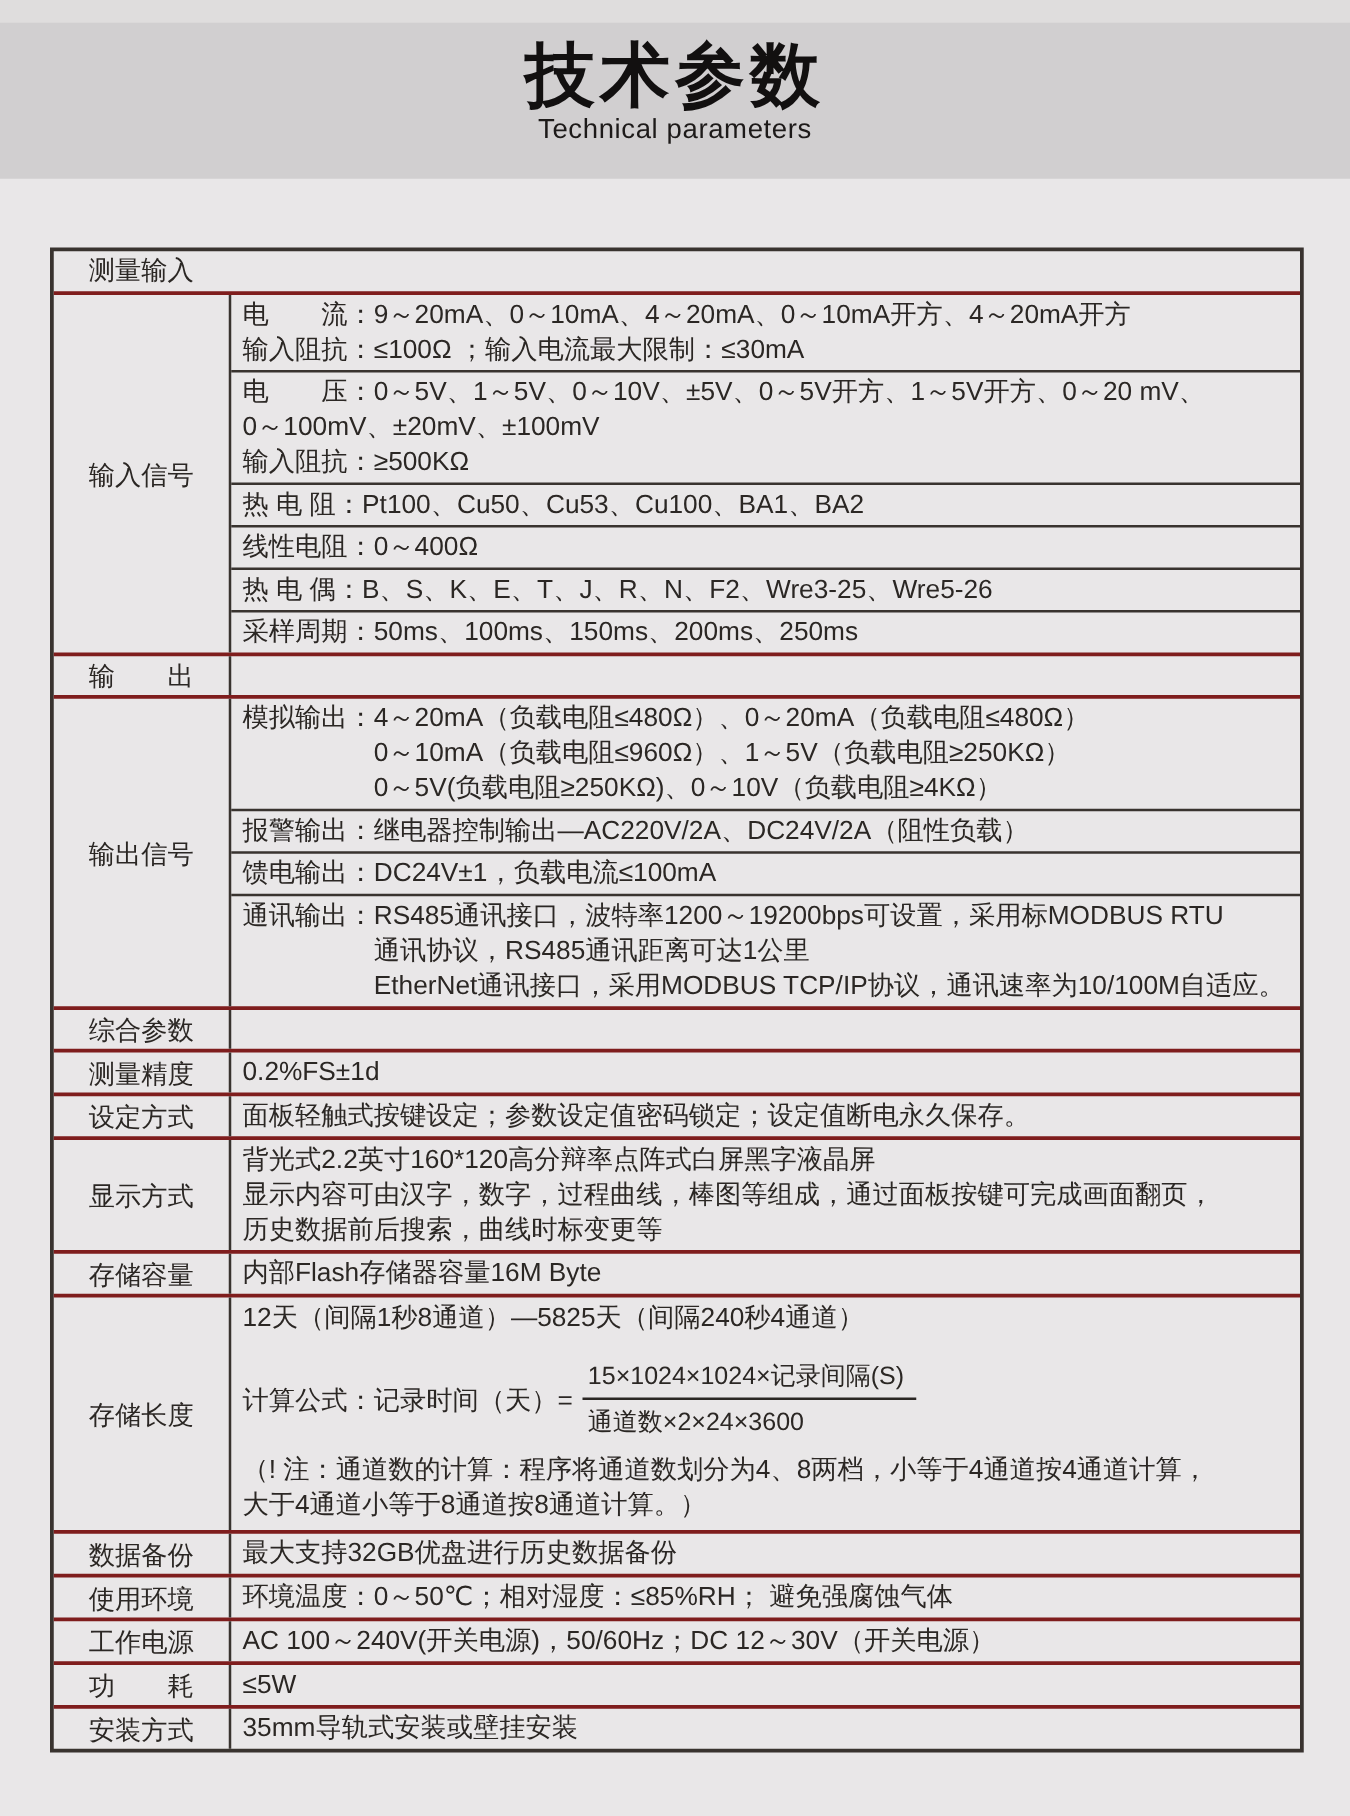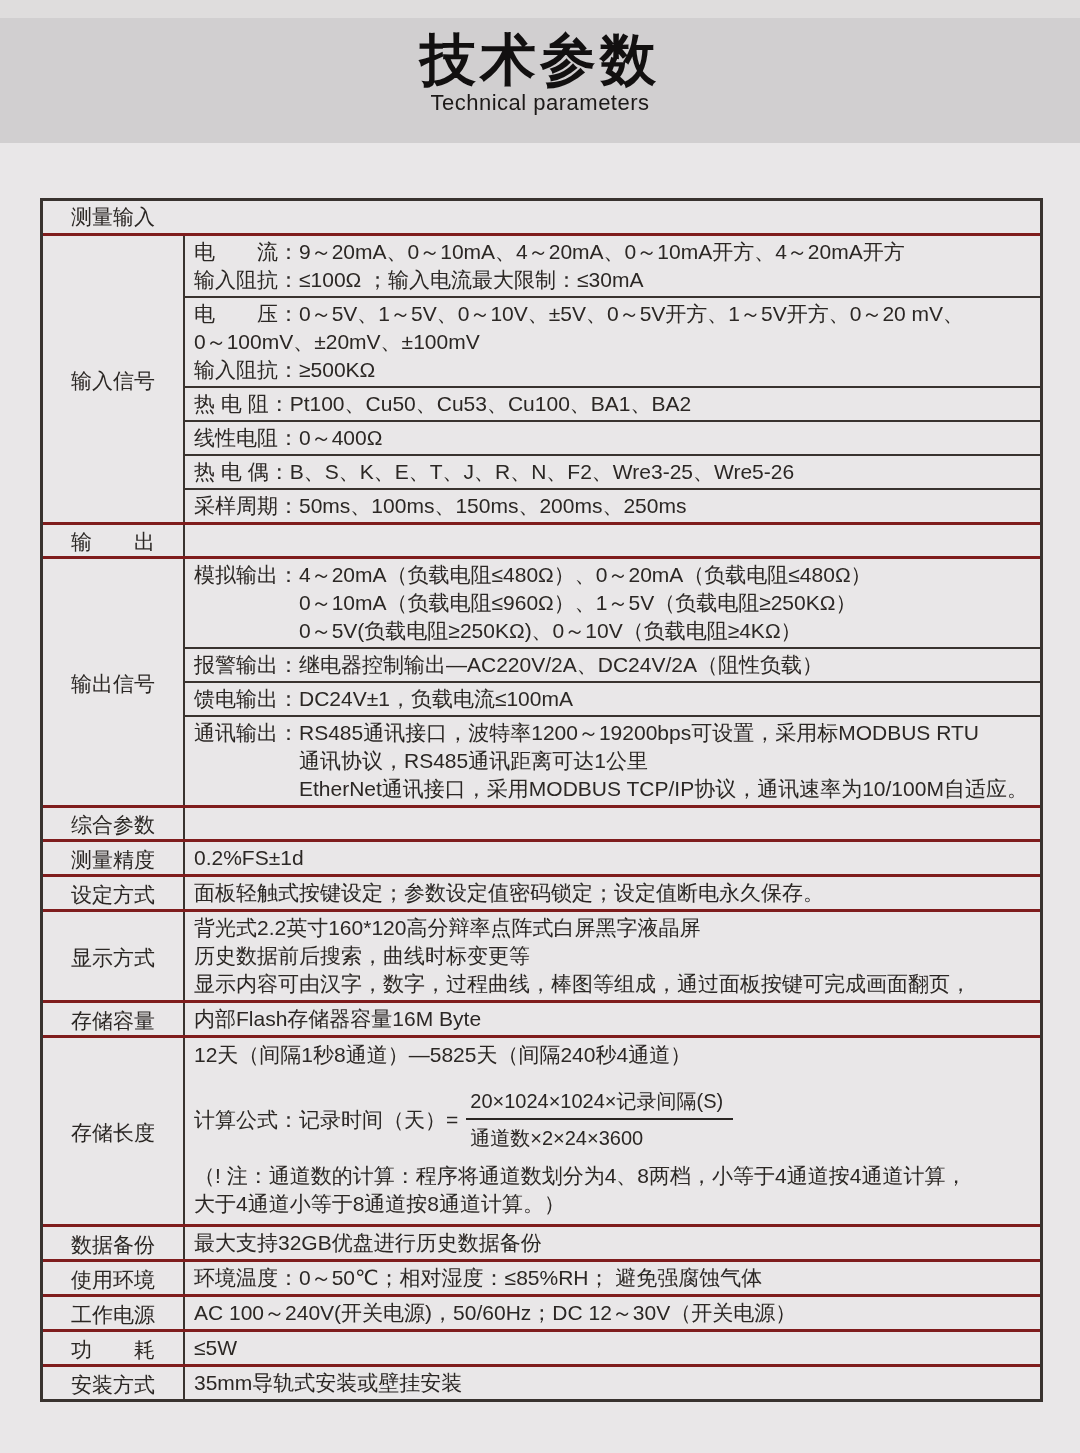--- a/index.html
+++ b/index.html
@@ -167,42 +167,42 @@
         <div class="plain-lines">
           <div class="line">面板轻触式按键设定；参数设定值密码锁定；设定值断电永久保存。</div>
         </div>
       </div>
     </div>
     <div class="row">
       <div class="label-cell">显示方式</div>
       <div class="content-col">
         <div class="plain-lines">
           <div class="line">背光式2.2英寸160*120高分辩率点阵式白屏黑字液晶屏</div>
+          <div class="line">显示内容可由汉字，数字，过程曲线，棒图等组成，通过面板按键可完成画面翻页，</div>
           <div class="line">历史数据前后搜索，曲线时标变更等</div>
-          <div class="line">显示内容可由汉字，数字，过程曲线，棒图等组成，通过面板按键可完成画面翻页，</div>
         </div>
       </div>
     </div>
     <div class="row">
       <div class="label-cell">存储容量</div>
       <div class="content-col">
         <div class="plain-lines">
           <div class="line">内部Flash存储器容量16M Byte</div>
         </div>
       </div>
     </div>
     <div class="row">
       <div class="label-cell">存储长度</div>
       <div class="content-col">
         <div class="storage">
           <div class="line">12天（间隔1秒8通道）—5825天（间隔240秒4通道）</div>
           <div class="formula-row">
             <span>计算公式：记录时间（天）=</span>
             <span class="fraction">
-              <span class="num">20×1024×1024×记录间隔(S)</span>
+              <span class="num">15×1024×1024×记录间隔(S)</span>
               <span class="den">通道数×2×24×3600</span>
             </span>
           </div>
           <div class="line">（! 注：通道数的计算：程序将通道数划分为4、8两档，小等于4通道按4通道计算，</div>
           <div class="line">大于4通道小等于8通道按8通道计算。）</div>
         </div>
       </div>
     </div>
     <div class="row">
       <div class="label-cell">数据备份</div>

